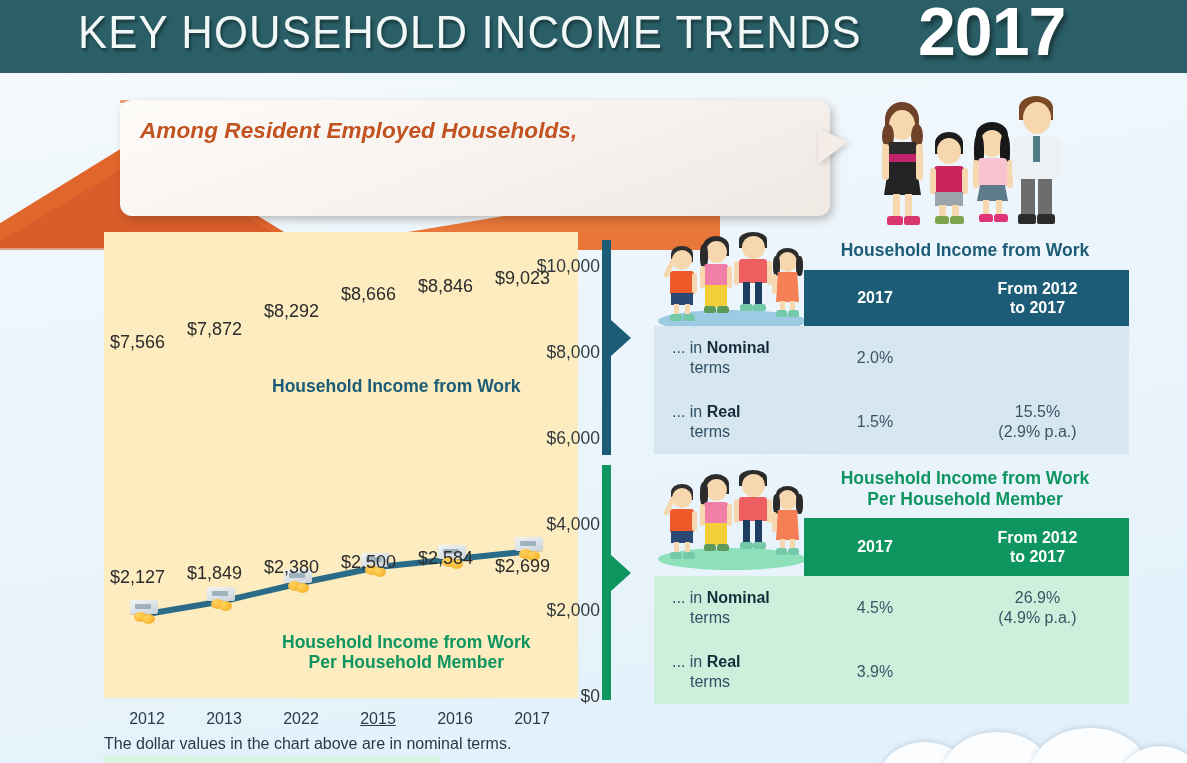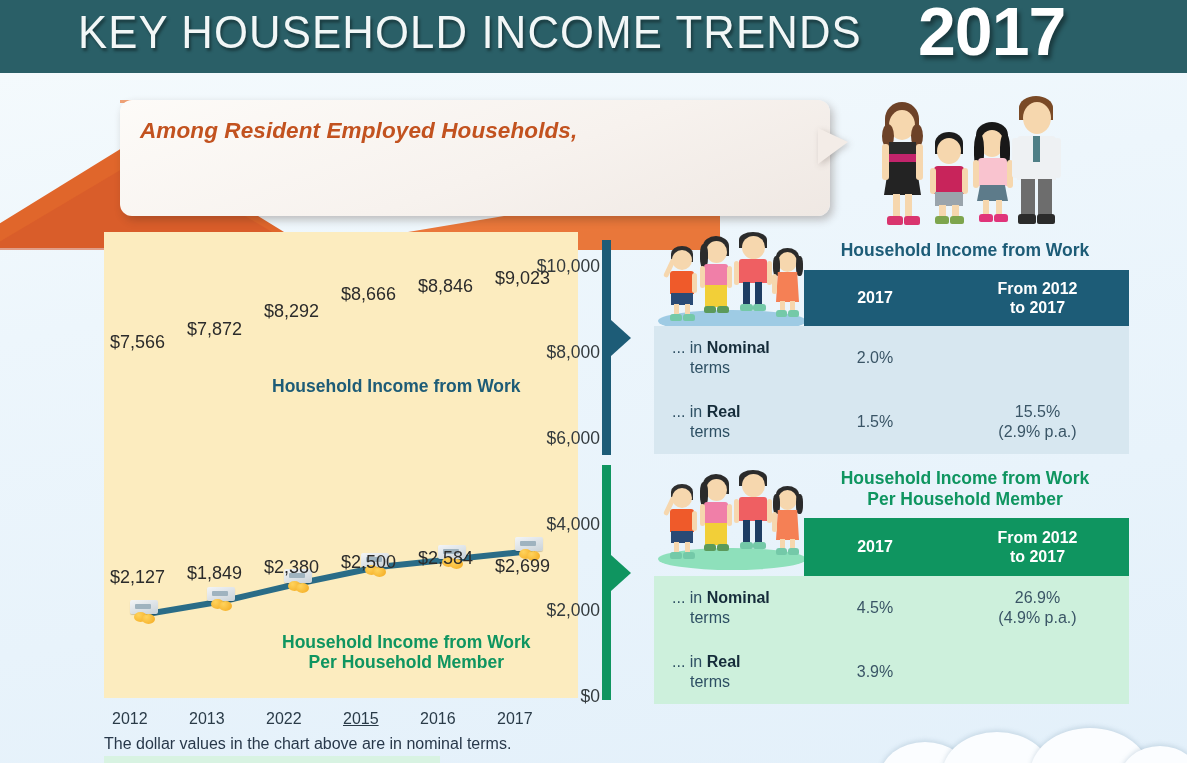--- a/index.html
+++ b/index.html
@@ -106,21 +106,21 @@
   #plot {
     position:absolute; left:104px; top:0px; width:474px; height:466px;
     background:#fcecbf;
   }
   .ytick {
     position:absolute; right:0; width:92px; text-align:right;
     font-size:17.5px; color:#333a3d;
     font-family:"Liberation Sans Narrow","Liberation Sans",sans-serif;
   }
   .xtick {
-    position:absolute; top:478px; width:70px; 
+    position:absolute; top:478px; width:70px; text-align:center;
     font-size:16px; color:#2a3b48;
     font-family:"Liberation Sans Narrow","Liberation Sans",sans-serif;
   }
   #footnote {
     position:absolute; left:104px; top:503px; width:480px;
     font-size:16px; color:#28384a; text-align:left;
     font-family:"Liberation Sans Narrow","Liberation Sans",sans-serif;
   }
   .series-label {
     position:absolute; font-size:17.5px; font-weight:bold; line-height:1.15;

